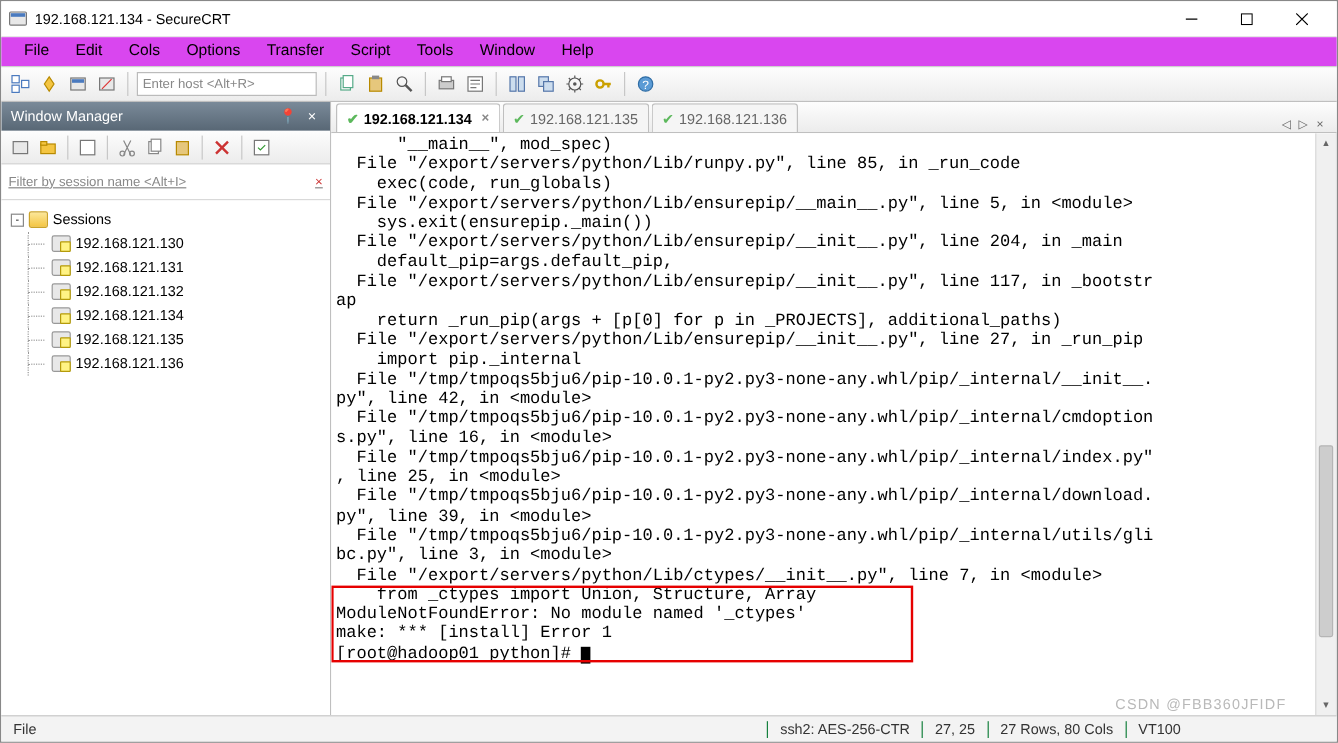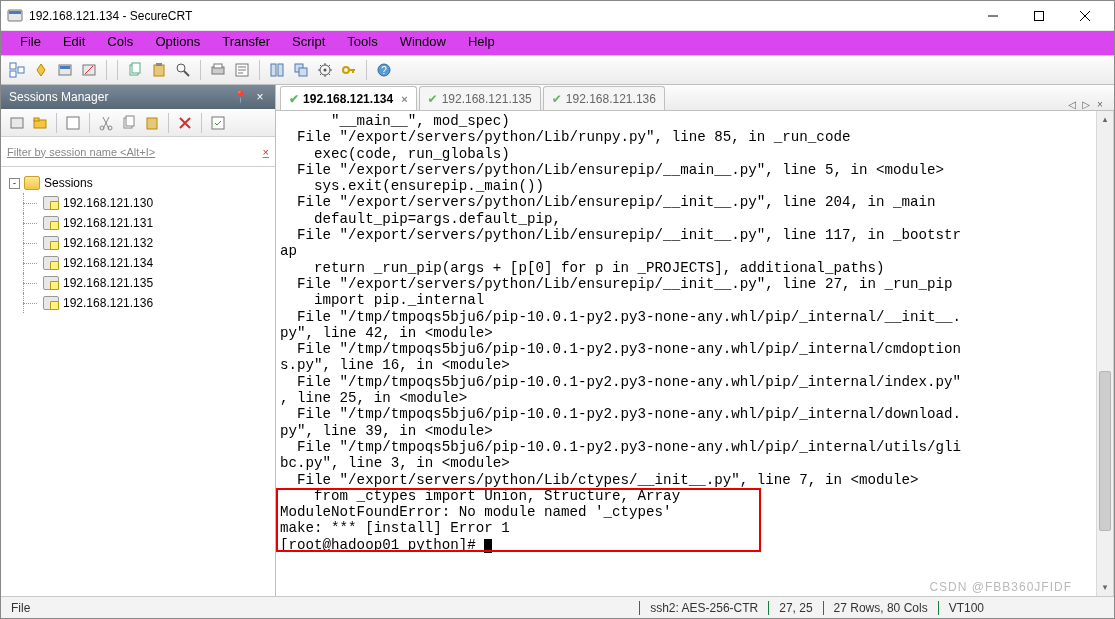--- a/index.html
+++ b/index.html
@@ -113,20 +113,21 @@
         <rect x="3" y="4" width="10" height="3" fill="#4a7abf"></rect>
       </svg>
     </div>
   <div class="tbtn">
       <svg width="16" height="16" viewBox="0 0 16 16">
         <rect x="2" y="3" width="12" height="10" fill="#e8e8e8" stroke="#777"></rect>
         <path d="M4 12 L12 4" stroke="#d33"></path>
       </svg>
     </div>
   <div class="tb-sep"></div>
+  <div class="host-entry">Enter host &lt;Alt+R&gt;</div>
   <div class="tb-sep"></div>
   <div class="tbtn">
       <svg width="16" height="16">
         <rect x="3" y="3" width="8" height="10" fill="#fff" stroke="#5a8"></rect>
         <rect x="5" y="1" width="8" height="10" fill="#fff" stroke="#5a8"></rect>
       </svg>
     </div>
   <div class="tbtn">
       <svg width="16" height="16">
         <rect x="3" y="3" width="10" height="11" fill="#e6c77c" stroke="#b88a00"></rect>
@@ -184,21 +185,21 @@
         <circle cx="8" cy="8" r="6" fill="#5b9bd5" stroke="#2e6ca4"></circle>
         <text x="8" y="12" font-size="10" text-anchor="middle" fill="#fff" font-family="Arial">?</text>
       </svg>
     </div>
 </div>
 
 <div class="main">
 
   <div class="side">
     <div class="side-title">
-      <span>Sessions Manager</span>
+      <span>Window Manager</span>
       <span class="sp"></span>
       <span class="pin">📍</span>
       <span class="xb">×</span>
     </div>
     <div class="side-tb">
       <div class="tbtn">
           <svg width="16" height="16">
             <rect x="2" y="3" width="12" height="10" fill="#e8e8e8" stroke="#777"></rect>
           </svg>
         </div>

